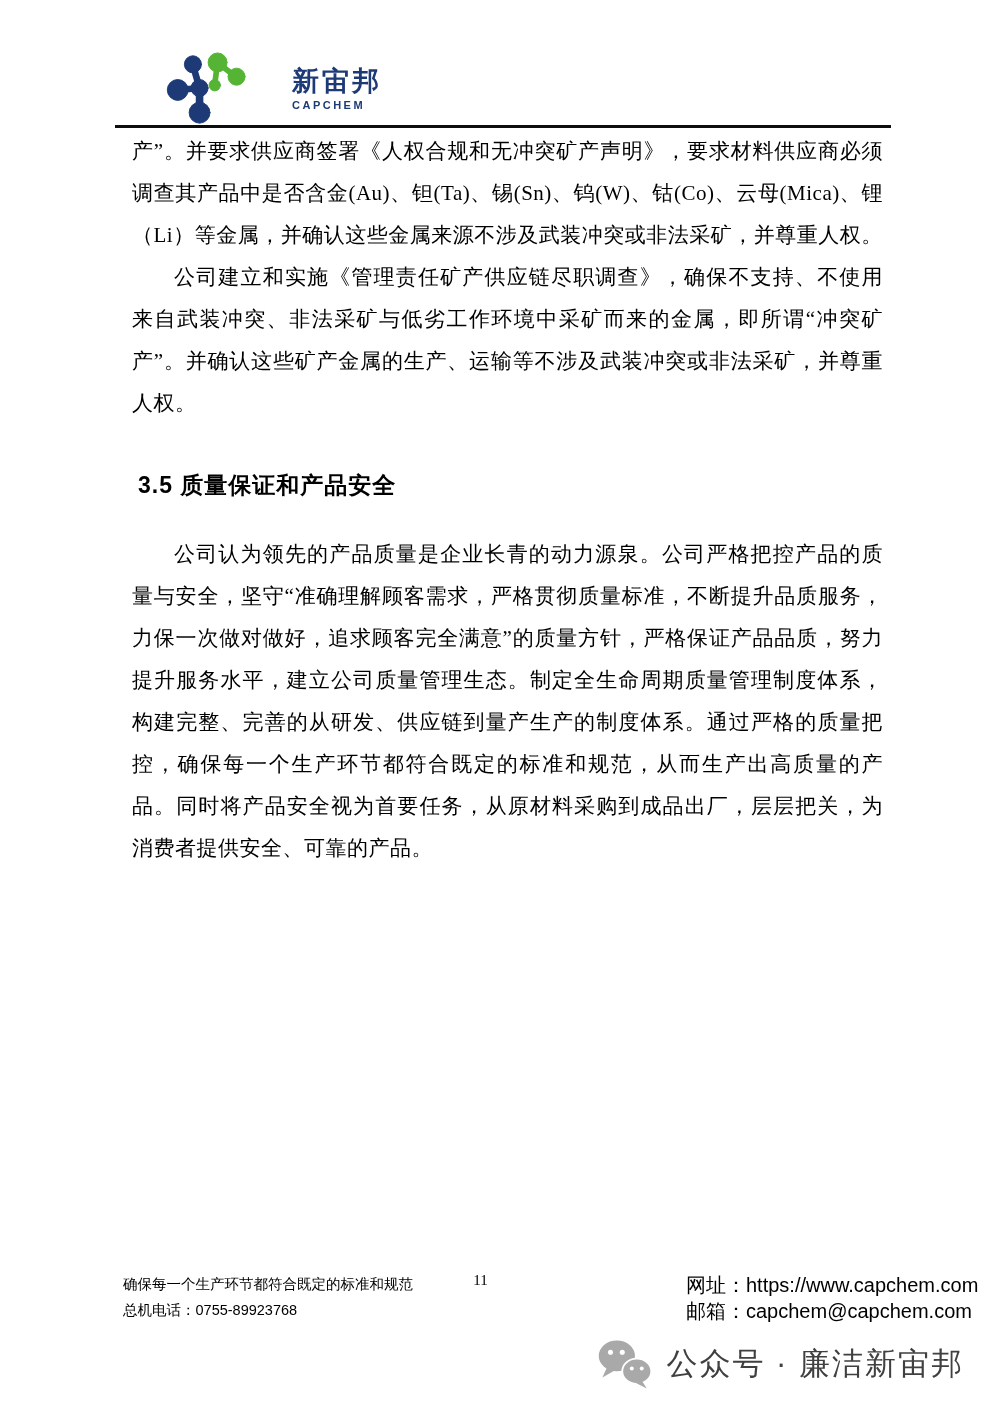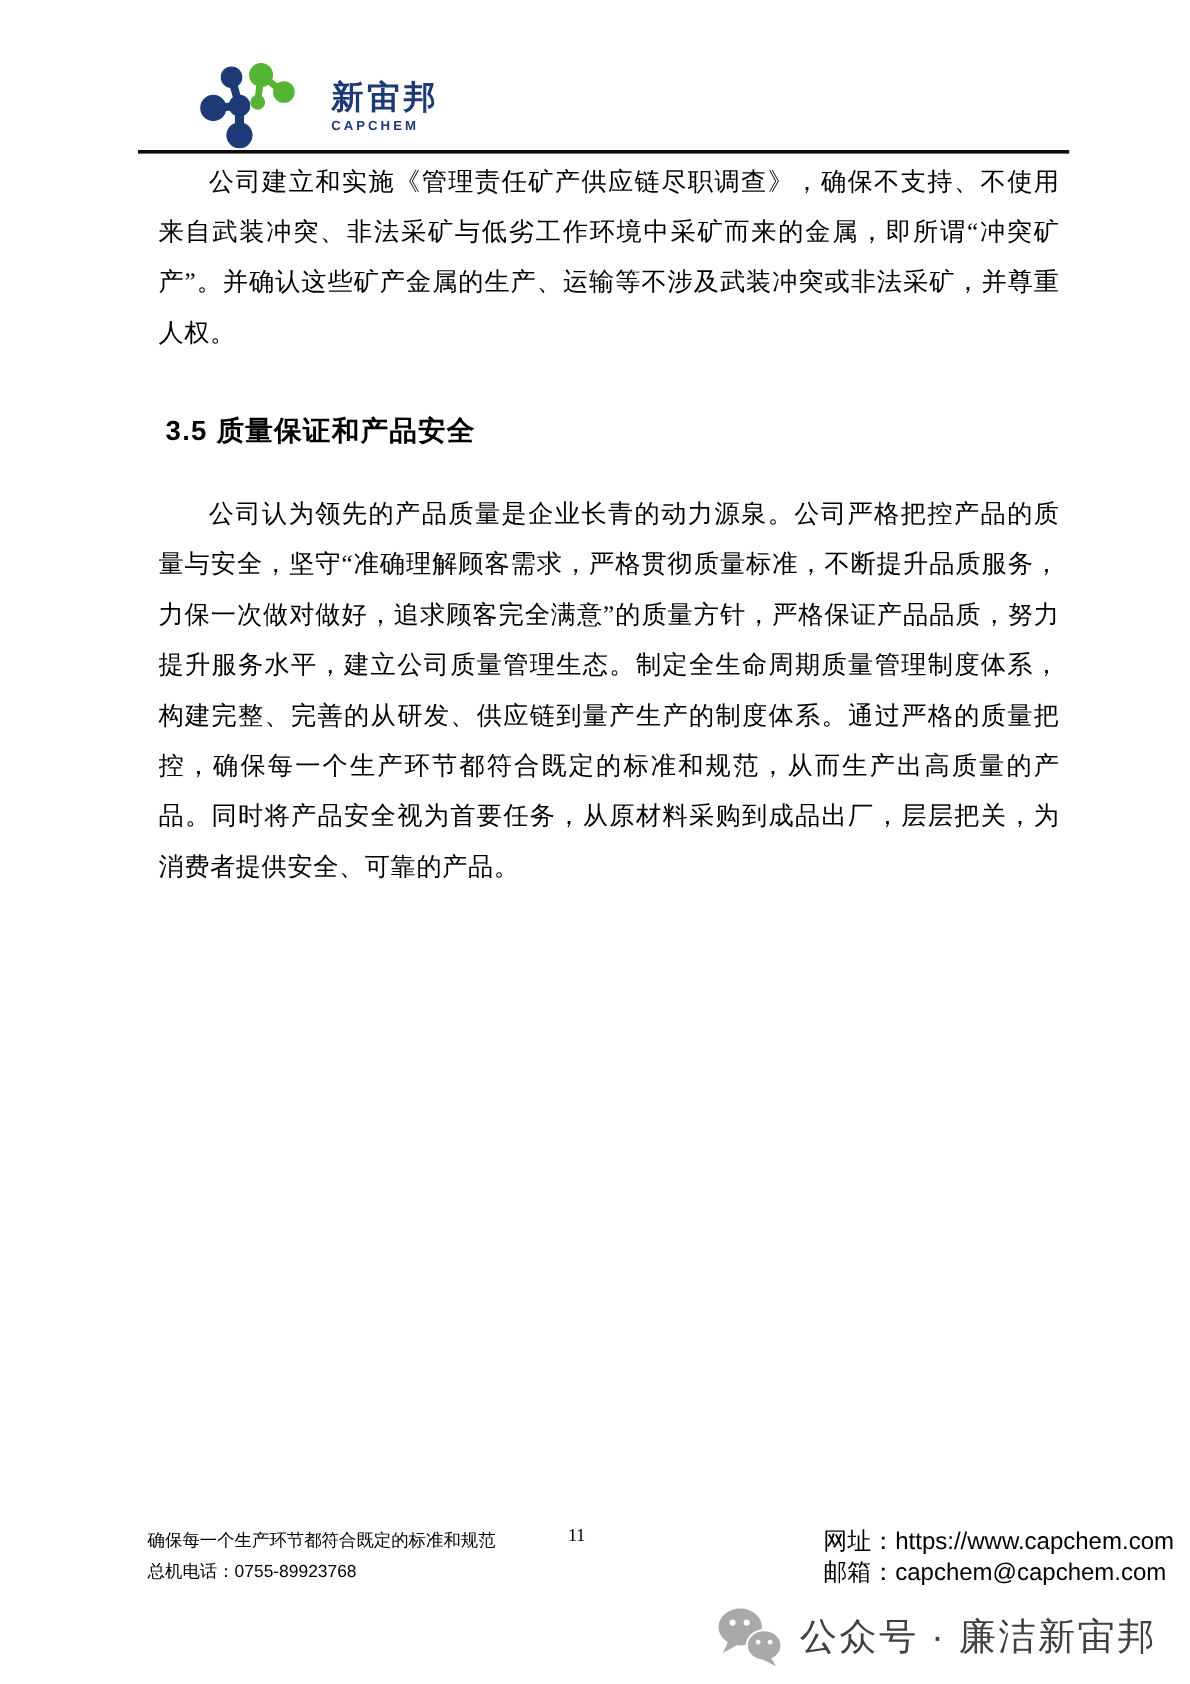--- a/index.html
+++ b/index.html
@@ -13,21 +13,21 @@
     color: #000000;
   }
 
   
   .logo {
     position: absolute;
     left: 158px;
     top: 52px;
     display: flex;
     align-items: center;
-    gap: 14px;
+    gap: 30px;
   }
   .logo-mark { width: 104px; height: 74px; }
   .logo-text { display: flex; flex-direction: column; line-height: 1; }
   .brand-cn {
     font-family: "Liberation Sans", "DejaVu Sans", sans-serif;
     font-weight: bold;
     font-size: 27px;
     color: #1d3a77;
     letter-spacing: 3px;
   }
@@ -145,20 +145,21 @@
       </g>
     </svg>
     <div class="logo-text">
       <div class="brand-cn">新宙邦</div>
       <div class="brand-en">CAPCHEM</div>
     </div>
   </div>
   <div class="header-rule"></div>
 
   <div class="doc-body">
+    <p class="para">产”。并要求供应商签署《人权合规和无冲突矿产声明》，要求材料供应商必须调查其产品中是否含金(Au)、钽(Ta)、锡(Sn)、钨(W)、钴(Co)、云母(Mica)、锂（Li）等金属，并确认这些金属来源不涉及武装冲突或非法采矿，并尊重人权。</p>
     <p class="para indent">公司建立和实施《管理责任矿产供应链尽职调查》，确保不支持、不使用来自武装冲突、非法采矿与低劣工作环境中采矿而来的金属，即所谓“冲突矿产”。并确认这些矿产金属的生产、运输等不涉及武装冲突或非法采矿，并尊重人权。</p>
     <h2 class="section-heading">3.5 质量保证和产品安全</h2>
     <p class="para indent">公司认为领先的产品质量是企业长青的动力源泉。公司严格把控产品的质量与安全，坚守“准确理解顾客需求，严格贯彻质量标准，不断提升品质服务，力保一次做对做好，追求顾客完全满意”的质量方针，严格保证产品品质，努力提升服务水平，建立公司质量管理生态。制定全生命周期质量管理制度体系，构建完整、完善的从研发、供应链到量产生产的制度体系。通过严格的质量把控，确保每一个生产环节都符合既定的标准和规范，从而生产出高质量的产品。同时将产品安全视为首要任务，从原材料采购到成品出厂，层层把关，为消费者提供安全、可靠的产品。</p>
   </div>
 
   <div class="footer-left">
     <div>确保每一个生产环节都符合既定的标准和规范</div>
     <div>总机电话：0755-89923768</div>
   </div>
   <div class="footer-page">11</div>

